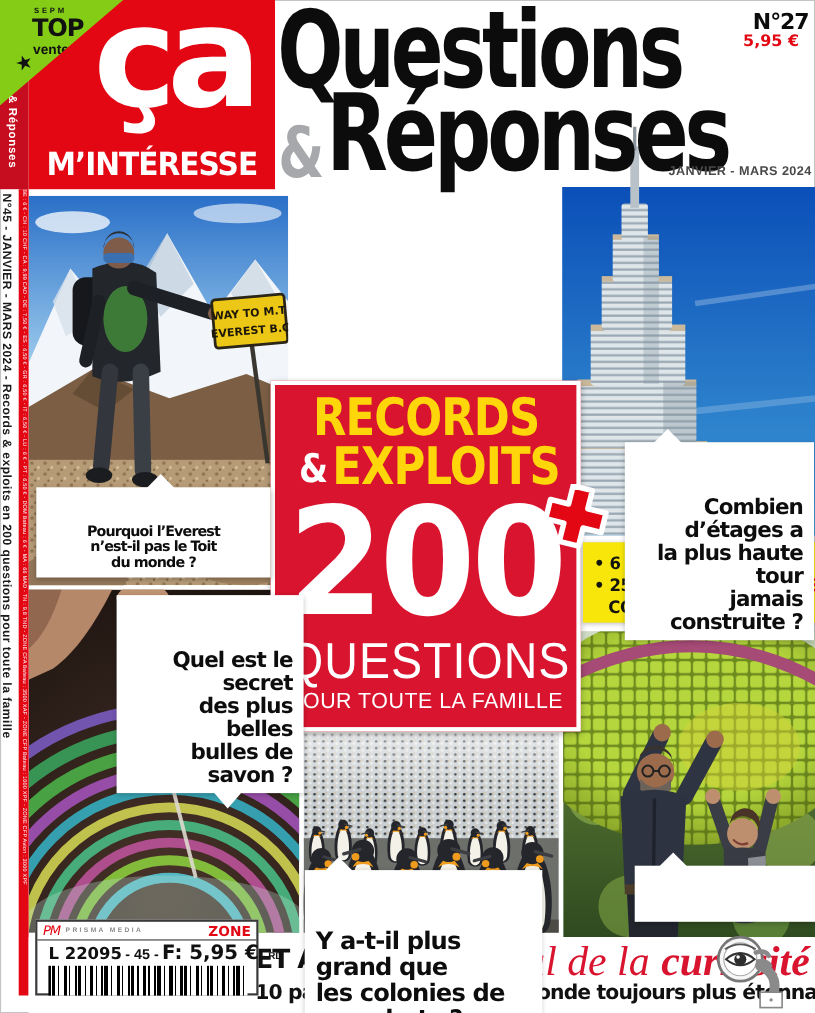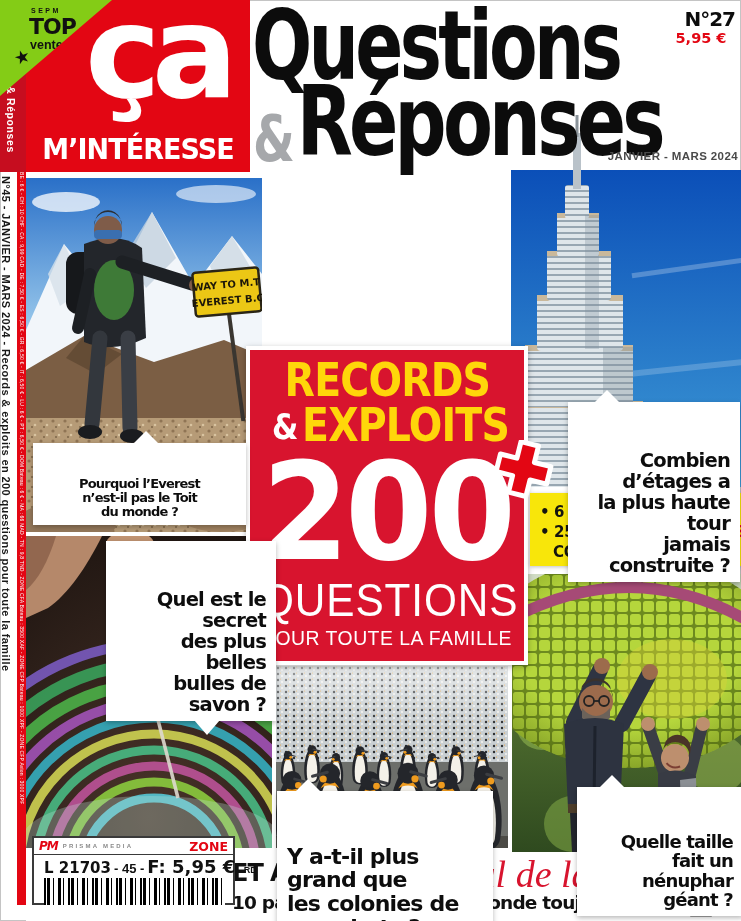--- a/index.html
+++ b/index.html
@@ -90,21 +90,21 @@
   .cap-penguins{left:277px;top:791px;width:196px;font-size:22px;text-align:left;}
   .cap-lily{left:577px;top:787px;width:146px;font-size:18px;text-align:right;}
   .ptr{position:absolute;width:0;height:0;border-left:13px solid transparent;border-right:13px solid transparent;}
   .ptr.up{border-bottom:13px solid #fff;top:-12px;}
   .ptr.down{border-top:15px solid #fff;bottom:-14px;}
 
   
   .bcbox{left:32px;top:836px;width:203px;height:69px;background:#fff;border:2px solid #3a3a3a;
       box-sizing:border-box;z-index:7;}
   .bchead{display:flex;align-items:center;height:16px;border-bottom:1.5px solid #3a3a3a;padding:0 5px;}
-  .pm{color:#e30613;font-family:"DejaVu Sans",sans-serif;font-weight:bold;font-style:italic;
+  .pm{color:#e30613;font-family:"DejaVu Sans",sans-serif;font-weight:normal;font-style:italic;
       font-size:12px;letter-spacing:-1px;}
   .pubname{font-size:6px;letter-spacing:2.2px;color:#8a8a8a;margin-left:5px;font-weight:bold;}
   .cppap{margin-left:auto;color:#e30613;font-weight:bold;font-size:12.5px;font-family:"DejaVu Sans",sans-serif;}
   .bcline{display:flex;align-items:baseline;padding:1px 8px 0 10px;color:#111;white-space:nowrap;}
   .bcline .c1{font-size:15px;font-weight:bold;font-family:"DejaVu Sans",sans-serif;}
   .bcline .c2{font-size:13px;font-weight:bold;margin:0 3px;}
   .bcline .c3{font-size:18px;font-weight:bold;font-family:"DejaVu Sans",sans-serif;}
   .bcline .c4{font-size:9px;font-weight:bold;margin-left:3px;}
   .bars{height:27px;margin:1px 8px 0 10px;
      background:repeating-linear-gradient(90deg,#000 0 2px,#fff 2px 3px,#000 3px 6px,#fff 6px 9px,
@@ -410,22 +410,20 @@
 des plus belles
 bulles de savon ?</span>
   </div>
   <div class="abs caption cap-penguins">
     <span class="ptr up" style="left:18px;"></span>
     <span>Y a-t-il plus grand que
 les colonies de manchots ?</span>
   </div>
   <div class="abs caption cap-lily">
     <span class="ptr up" style="left:22px;"></span>
-    <span>Quelle taille fait un
-nénuphar géant ?</span>
   </div>
 
   <div class="abs footer">
     <div class="f1">
       <span class="ea">ET AUSSI</span>
       <span class="ji">le journal de la</span>
       <span class="jb">curiosité</span>
     </div>
     <div class="f2">10 pages d’actus sur un monde toujours plus étonnant !</div>
     <svg class="eye" width="84" height="70" viewBox="0 0 84 70">
@@ -442,21 +440,21 @@
     </svg>
   </div>
 
   <div class="abs bcbox">
     <div class="bchead">
       <span class="pm">PM</span>
       <span class="pubname">PRISMA MEDIA</span>
       <span class="cppap">ZONE</span>
     </div>
     <div class="bcline">
-      <span class="c1">L 21703</span>
+      <span class="c1">L 22095</span>
       <span class="c2">- 45 -</span>
       <span class="c3">F: 5,95 €</span>
       <span class="c4">- RD</span>
     </div>
     <div class="bars"></div>
   </div>
 
 </div>
 
 </body></html>

